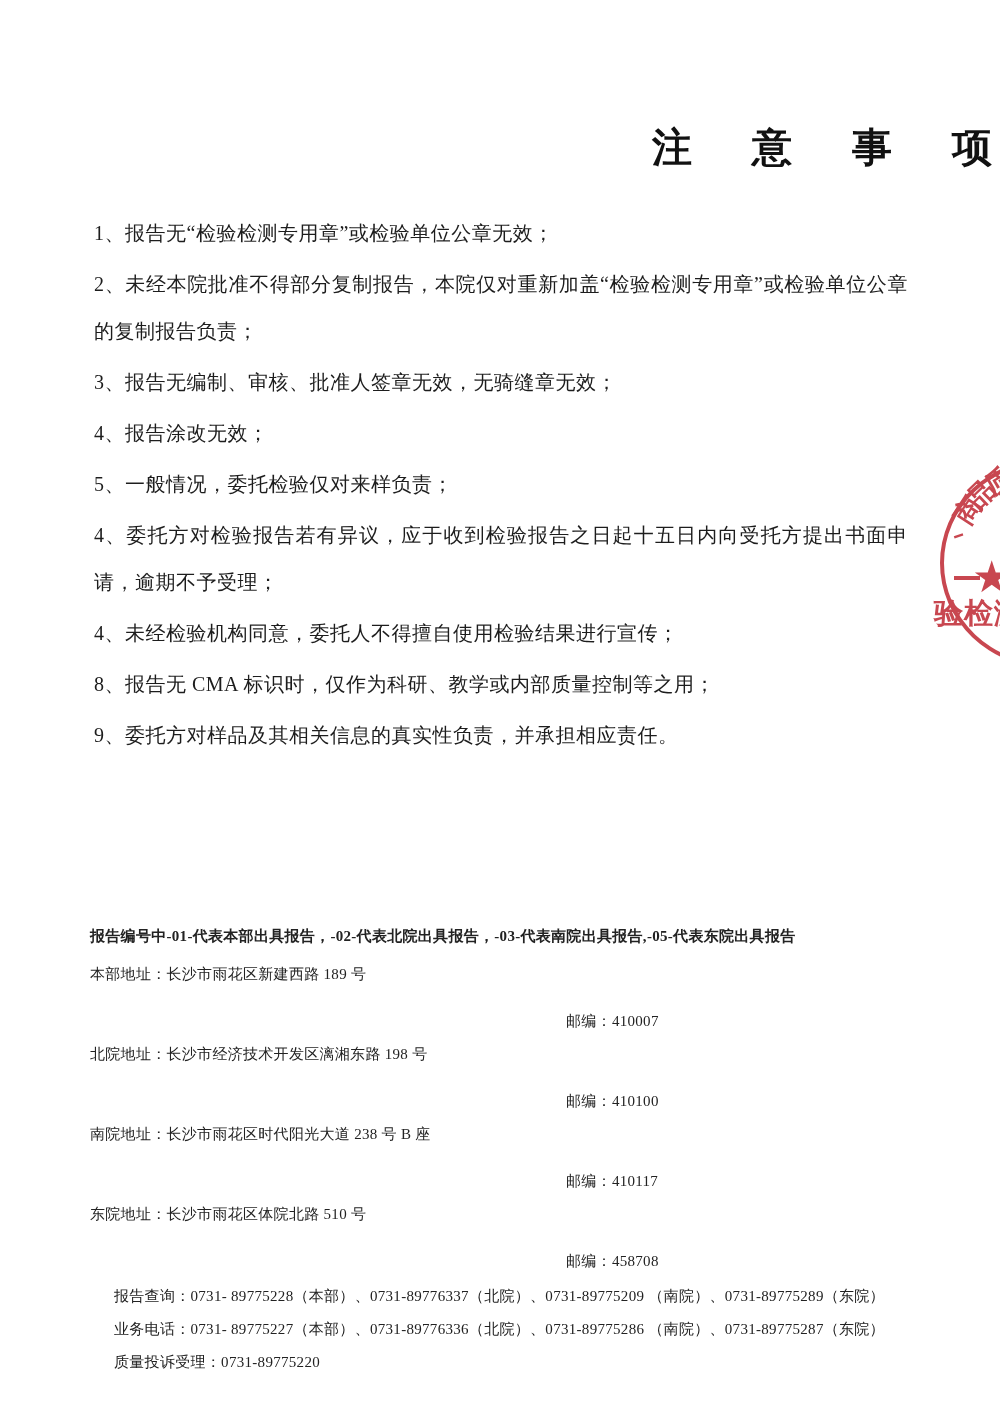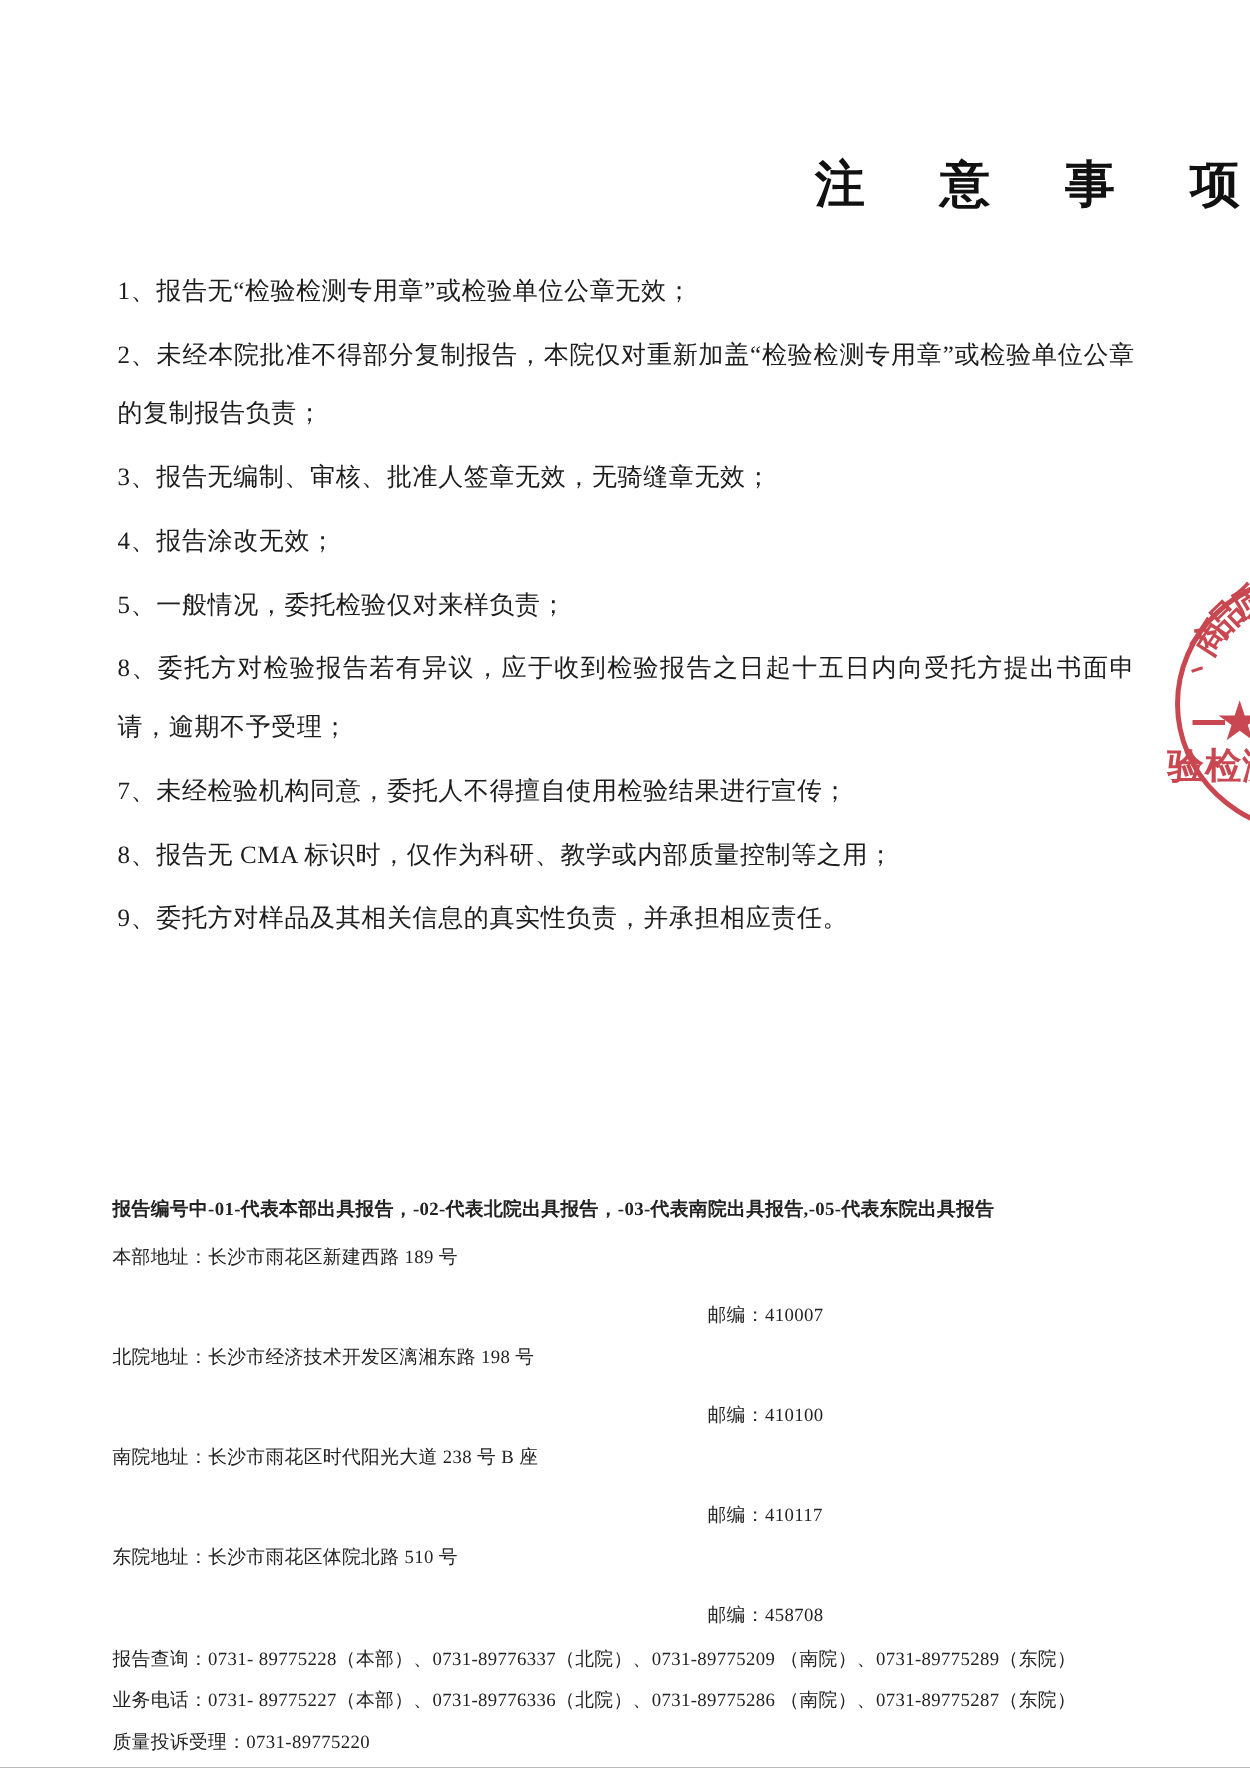--- a/index.html
+++ b/index.html
@@ -92,63 +92,63 @@
     font-weight: bold;
     letter-spacing: 1px;
     color: #c43a43;
     white-space: nowrap;
   }
 
   
   .footer {
     position: absolute;
     left: 90px;
-    top: 956px;
+    top: 924px;
     width: 840px;
     font-size: 15px;
     color: #222;
   }
   .footer-codes {
     font-weight: bold;
     line-height: 24px;
     margin-bottom: 10px;
     letter-spacing: 0.3px;
   }
   .addr-row {
     display: flex;
     line-height: 33px;
     letter-spacing: 0.3px;
     gap: 36px;
   }
   .addr-left { width: 440px; display: flex; }
   .addr-label { white-space: nowrap; }
   .addr-text { white-space: nowrap; }
   .addr-right { display: flex; margin-top: 47px; }
-  .phones { margin-top: 2px; }
+  .phones { margin-top: 2px; margin-left: 24px; }
   .phone-line {
     line-height: 33px;
     letter-spacing: 0.3px;
     white-space: nowrap;
   }
 </style>
 </head>
 <body>
 
 <div class="page">
 
   <div class="doc-title">注 意 事 项</div>
 
   <div class="notes">
     <p>1、报告无“检验检测专用章”或检验单位公章无效；</p>
     <p>2、未经本院批准不得部分复制报告，本院仅对重新加盖“检验检测专用章”或检验单位公章的复制报告负责；</p>
     <p>3、报告无编制、审核、批准人签章无效，无骑缝章无效；</p>
     <p>4、报告涂改无效；</p>
     <p>5、一般情况，委托检验仅对来样负责；</p>
-    <p>8、委托方对检验报告若有异议，应于收到检验报告之日起十五日内向受托方提出书面申请，逾期不予受理；</p>
-    <p>7、未经检验机构同意，委托人不得擅自使用检验结果进行宣传；</p>
+    <p>4、委托方对检验报告若有异议，应于收到检验报告之日起十五日内向受托方提出书面申请，逾期不予受理；</p>
+    <p>4、未经检验机构同意，委托人不得擅自使用检验结果进行宣传；</p>
     <p>8、报告无 CMA 标识时，仅作为科研、教学或内部质量控制等之用；</p>
     <p>9、委托方对样品及其相关信息的真实性负责，并承担相应责任。</p>
   </div>
 
   <div class="stamp">
     <div class="stamp-ring"></div>
     <span class="stamp-char stamp-tick">丶</span>
     <span class="stamp-char stamp-arc-0">商</span>
     <span class="stamp-char stamp-arc-1">品</span>
     <span class="stamp-char stamp-arc-2">质</span>

